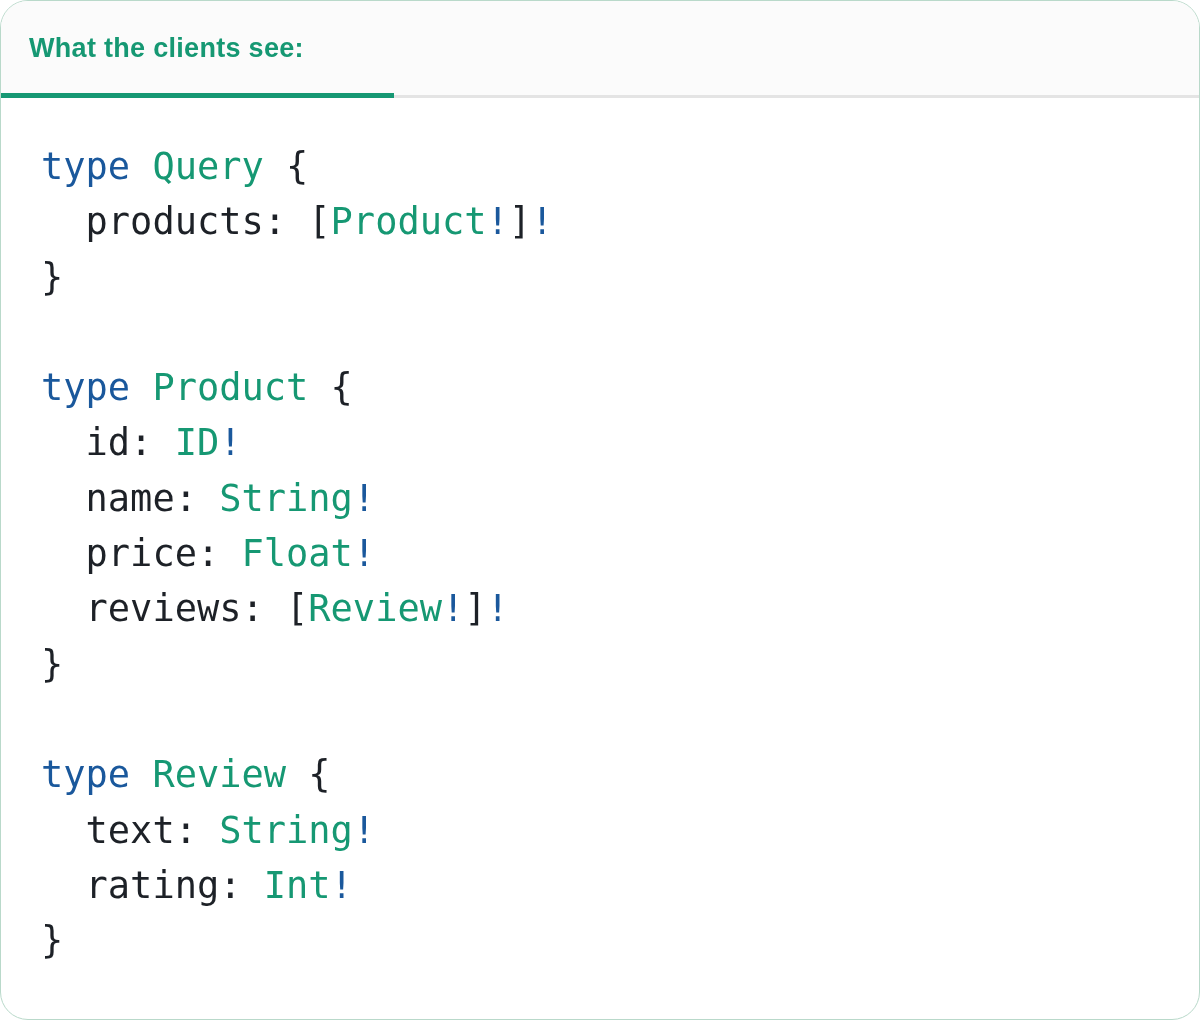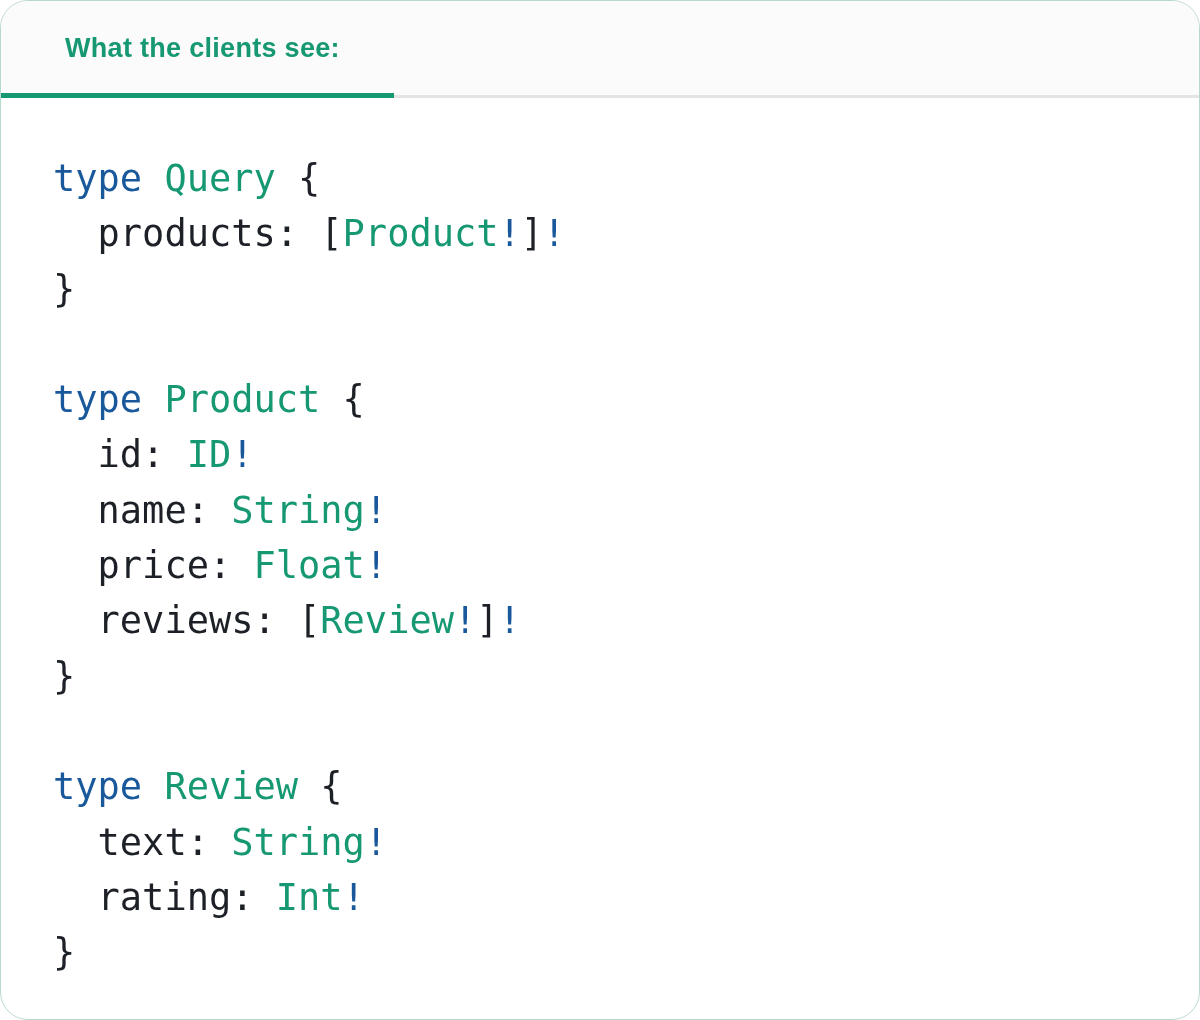--- a/index.html
+++ b/index.html
@@ -21,21 +21,21 @@
     position: relative;
   }
   .card-header {
     position: relative;
     height: 97px;
     background: #fbfbfb;
     display: flex;
     align-items: center;
   }
   .tab {
-    padding-left: 64px;
+    padding-left: 28px;
     display: flex;
     align-items: center;
     height: 100%;
   }
   .tab-label {
     font-family: "Liberation Sans", "DejaVu Sans", sans-serif;
     font-size: 27px;
     font-weight: 600;
     letter-spacing: 0.3px;
     color: var(--accent, #169873);
@@ -51,21 +51,21 @@
   }
   .tab-indicator {
     position: absolute;
     left: 0;
     bottom: 0;
     width: 393px;
     height: 5px;
     background: var(--accent, #169873);
   }
   .code {
-    margin: 12px;
+    margin: 0;
     padding: 41px 30px 0 40px;
     font-family: "DejaVu Sans Mono", "Liberation Mono", monospace;
     font-size: 37px;
     line-height: 55.3px;
     color: var(--code-text, #1d2127);
     white-space: pre;
   }
   .code .line {
     height: 55.3px;
   }

